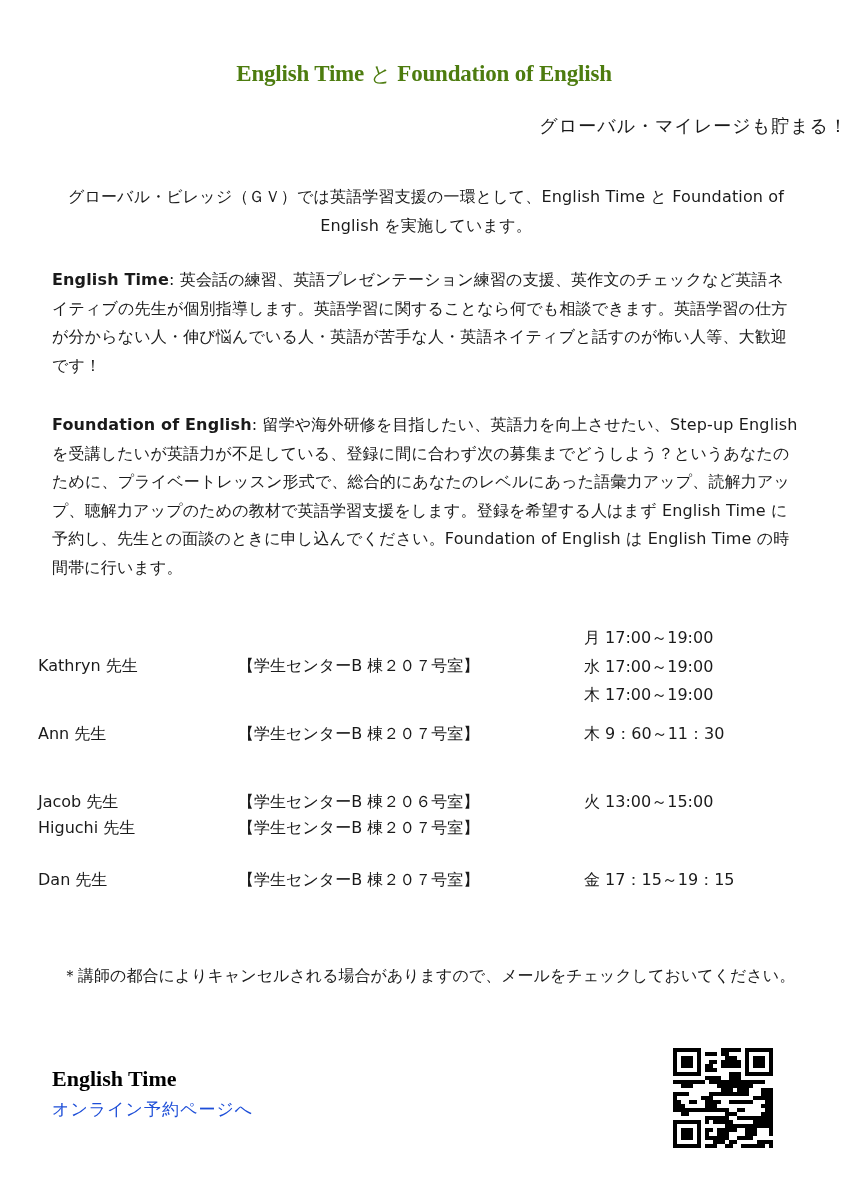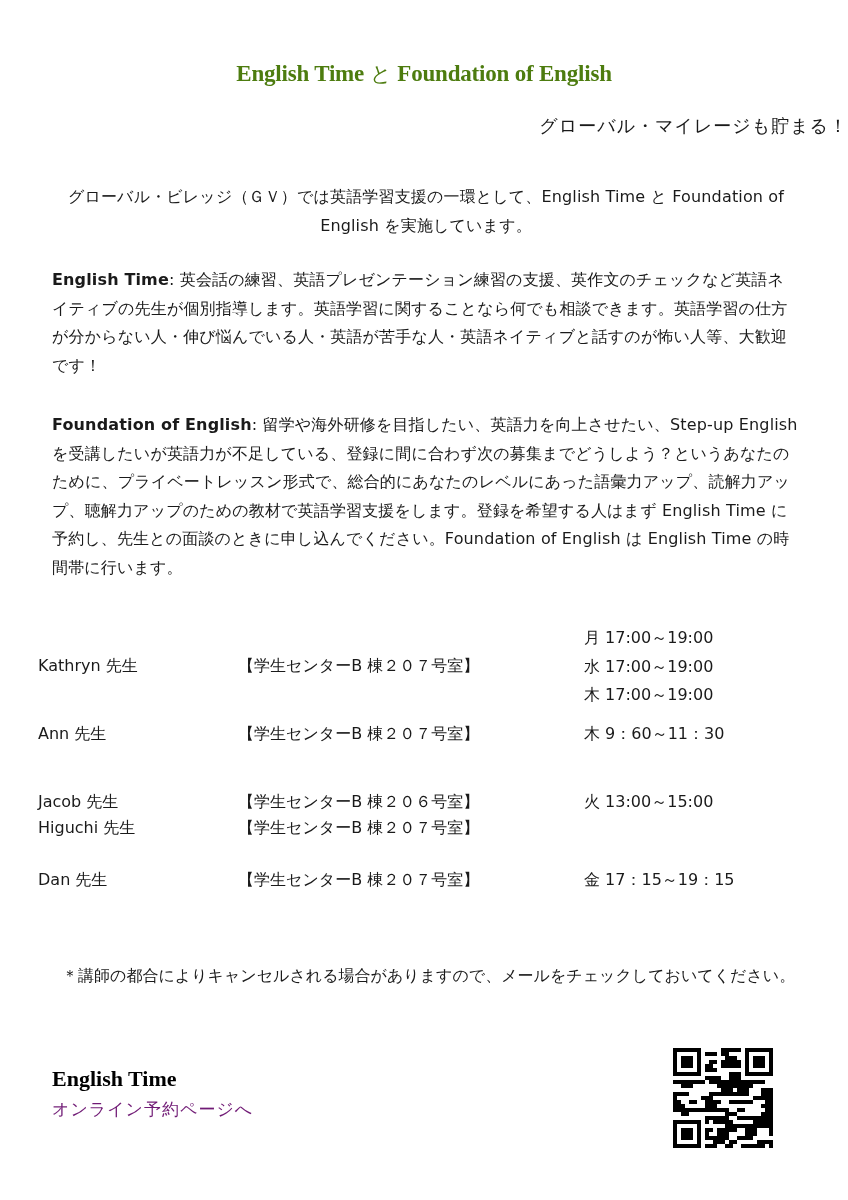--- a/index.html
+++ b/index.html
@@ -16,21 +16,21 @@
   #p3 { top: 411px; }
   .sched { position: absolute; left: 38px; font-size: 16px; }
   .row { position: absolute; left: 0; width: 780px; height: 28px; }
   .row .name { position: absolute; left: 0; top: 0; }
   .row .room { position: absolute; left: 200px; top: 0; }
   .row .times { position: absolute; left: 530px; top: 0; }
   .times div { height: 28.5px; margin-left: 16px; }
   .notes { position: absolute; left: 52px; top: 962px; width: 760px; font-size: 16px; line-height: 27px; margin-left: 10px; }
   .et-title { position: absolute; left: 52px; top: 1066px; font-family: "Liberation Serif", "DejaVu Serif", serif;
               font-weight: bold; font-size: 22px; color: #000; }
-  .et-link { position: absolute; left: 52px; top: 1098px; font-size: 17px; letter-spacing: 1px; color: #701a75; text-decoration: none; }
+  .et-link { position: absolute; left: 52px; top: 1098px; font-size: 17px; letter-spacing: 1px; color: #1d4ed8; text-decoration: none; }
   .qr { position: absolute; left: 673px; top: 1048px; width: 100px; height: 100px;
         display: grid; grid-template-columns: repeat(25, 4px); grid-template-rows: repeat(25, 4px); }
   .qr span { width: 4px; height: 4px; }
   .qr span.on { background: #000; }
 </style>
 </head>
 <body>
 
 <div class="title">
   <span>English Time</span><span class="to">と</span><span>Foundation of English</span>

